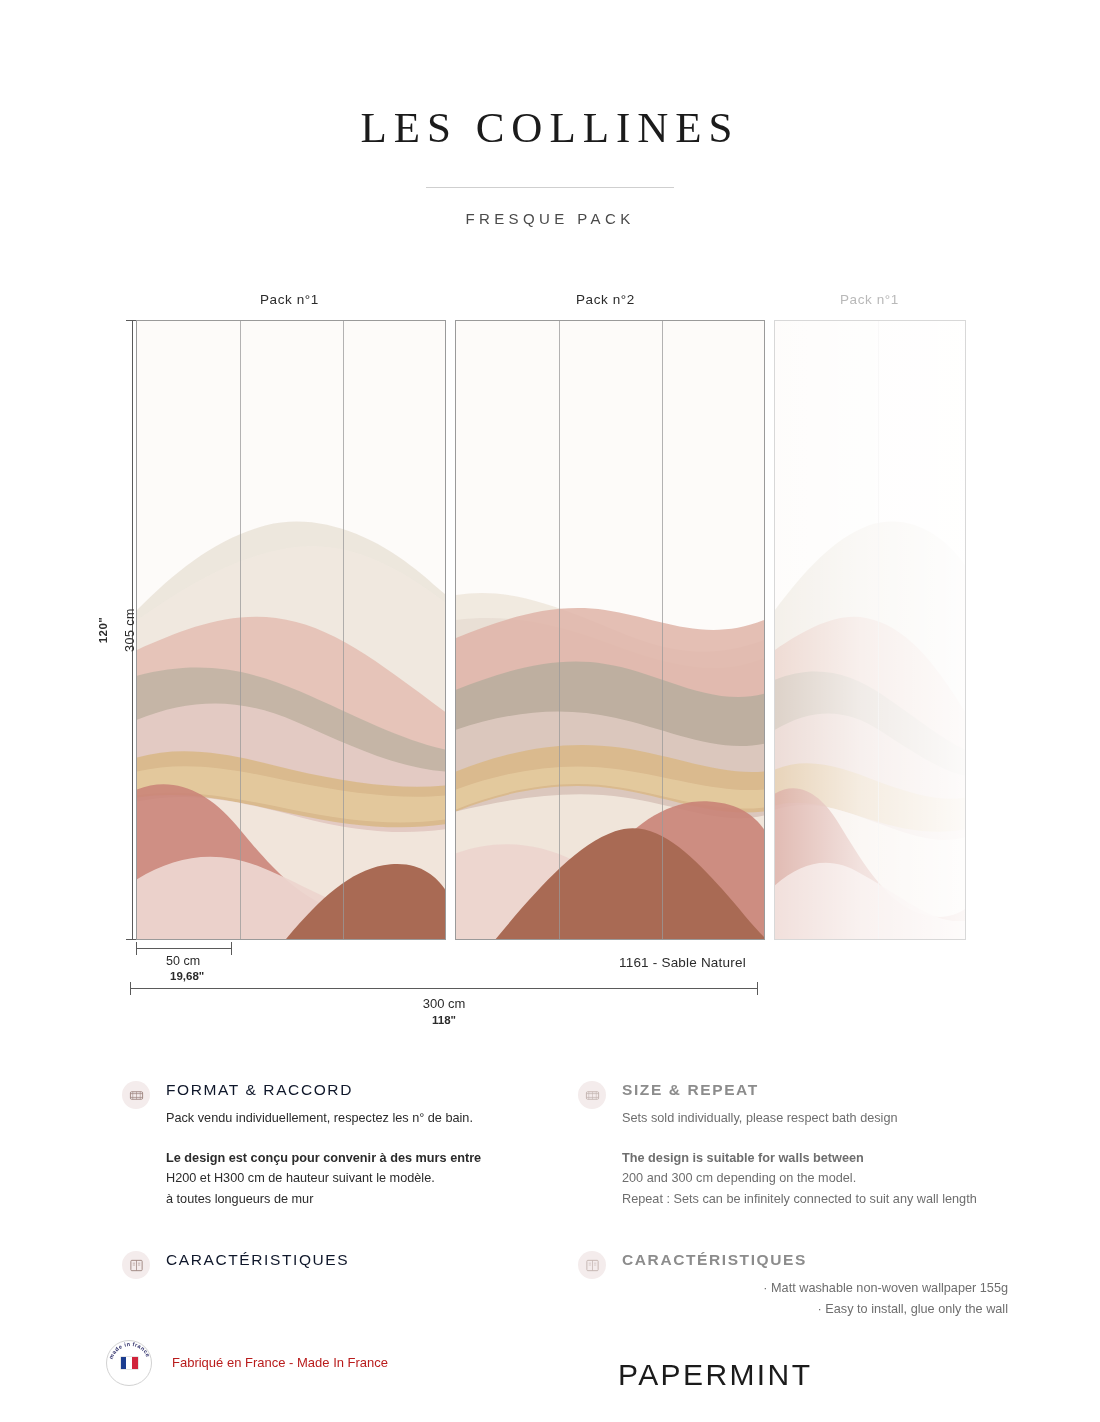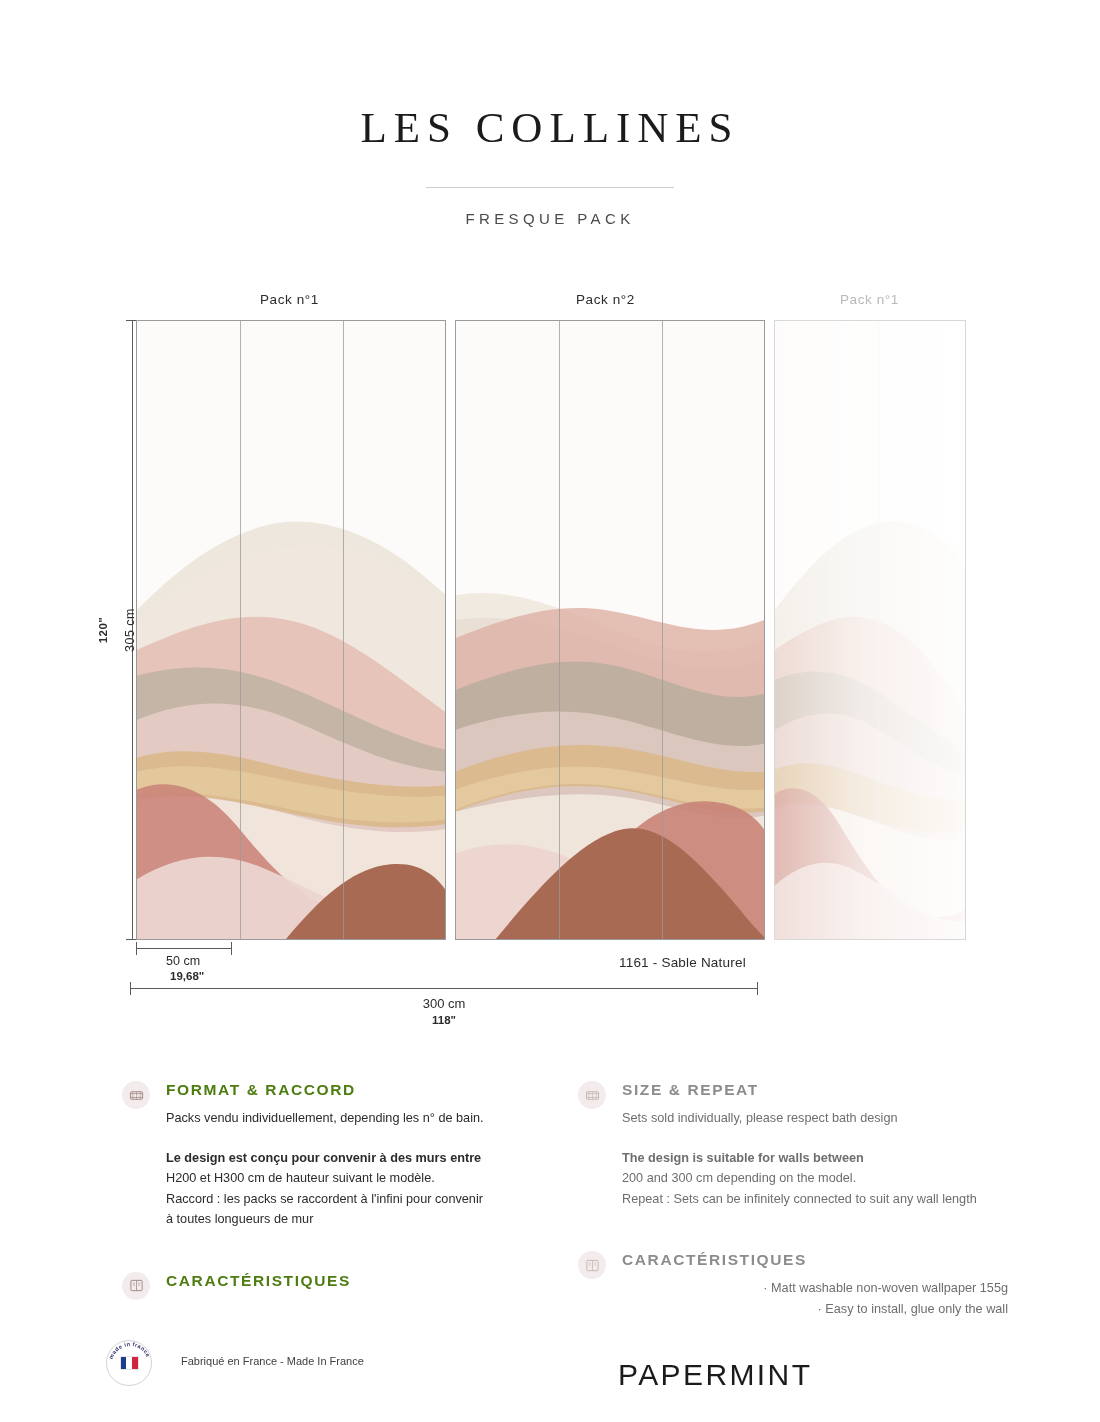--- a/index.html
+++ b/index.html
@@ -184,22 +184,22 @@
     width: 28px; height: 28px;
     border-radius: 50%;
     background: #f4ecec;
     display: flex; align-items: center; justify-content: center;
   }
   .blk-icon svg { display:block; }
   .blk h3 {
     margin: 3px 0 9px 0;
     font-size: 15.5px;
     letter-spacing: 1.6px;
-    font-weight: bold;
-    color: #4d7c0f;
+    font-weight: normal;
+    color: #0f172a;
   }
   .col.en .blk h3 { color: #8c8c8c; font-weight: bold; }
   .blk p {
     margin: 0 0 0 0;
     font-size: 12.7px;
     line-height: 20.5px;
     color: #2b2b2b;
   }
   .col.en .blk p { color: #6e6e6e; }
   .blk p.gap { margin-top: 19px; font-weight: bold; }
@@ -228,21 +228,21 @@
   }
   .flag .b { background: #1b3c8f; flex: 1; }
   .flag .w { background: #ffffff; flex: 1; }
   .flag .r { background: #d1233b; flex: 1; }
   .flag-badge .ring-text {
     position: absolute; left: 0; top: 0; width: 46px; height: 46px;
   }
   .flag-badge .ring-text text { font-size: 5.6px; letter-spacing: .4px; fill: #33336d; font-family: "Liberation Sans", sans-serif; font-weight: bold;}
   .made-in {
     position: absolute; left: 172px; top: 17px;
-    font-size: 11px; color: #404040; margin-left: 9px;
+    font-size: 13px; color: #b91c1c;
   }
   .brand {
     position: absolute; left: 618px; top: 20px;
     font-family: Liberation Sans, sans-serif;
     font-size: 30px;
     letter-spacing: 2.4px;
     color: #1b1b1b;
     font-weight: 400;
   }
 </style>
@@ -371,24 +371,23 @@
   <div class="col fr">
     <div class="blk">
       <span class="blk-icon">
         <svg width="15" height="15" viewBox="0 0 16 16">
             <rect x="1.5" y="4" width="13" height="8" rx="1.2" fill="none" stroke="#9e8680" stroke-width="1"></rect>
             <path d="M1.5 6h13M1.5 10h13" stroke="#9e8680" stroke-width="0.8"></path>
             <path d="M4 4v8M8 4v8M12 4v8" stroke="#9e8680" stroke-width="0.6"></path>
           </svg>
       </span>
       <h3>FORMAT &amp; RACCORD</h3>
-      <p>Packs vendu individuellement, depending les n° de bain.</p>
+      <p>Pack vendu individuellement, respectez les n° de bain.</p>
       <p class="gap">Le design est conçu pour convenir à des murs entre</p>
       <p>H200 et H300 cm de hauteur suivant le modèle.</p>
-      <p>Raccord : les packs se raccordent à l'infini pour convenir</p>
       <p>à toutes longueurs de mur</p>
     </div>
 
     <div class="blk" style="margin-top:42px">
       <span class="blk-icon">
         <svg width="15" height="15" viewBox="0 0 16 16">
             <rect x="2" y="2.5" width="12" height="11" rx="1" fill="none" stroke="#9e8680" stroke-width="1"></rect>
             <path d="M8 2.5v11" stroke="#9e8680" stroke-width="0.8"></path>
             <path d="M4 5.5h2.5M4 7.5h2.5M9.5 5.5H12M9.5 7.5H12" stroke="#9e8680" stroke-width="0.6"></path>
           </svg>

